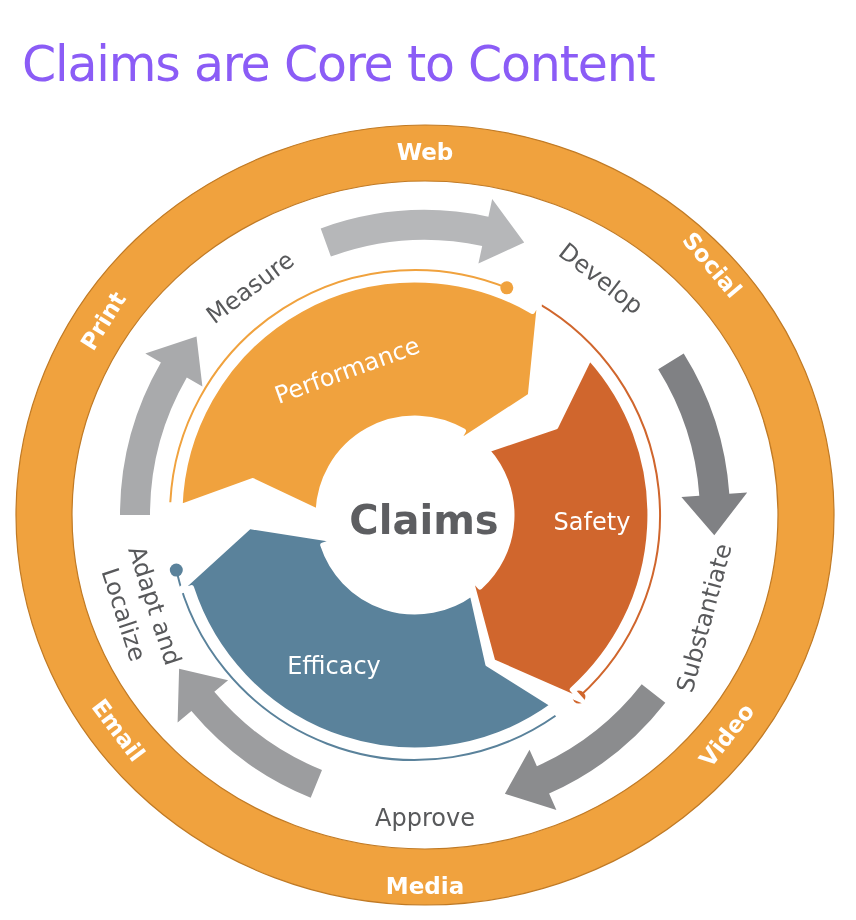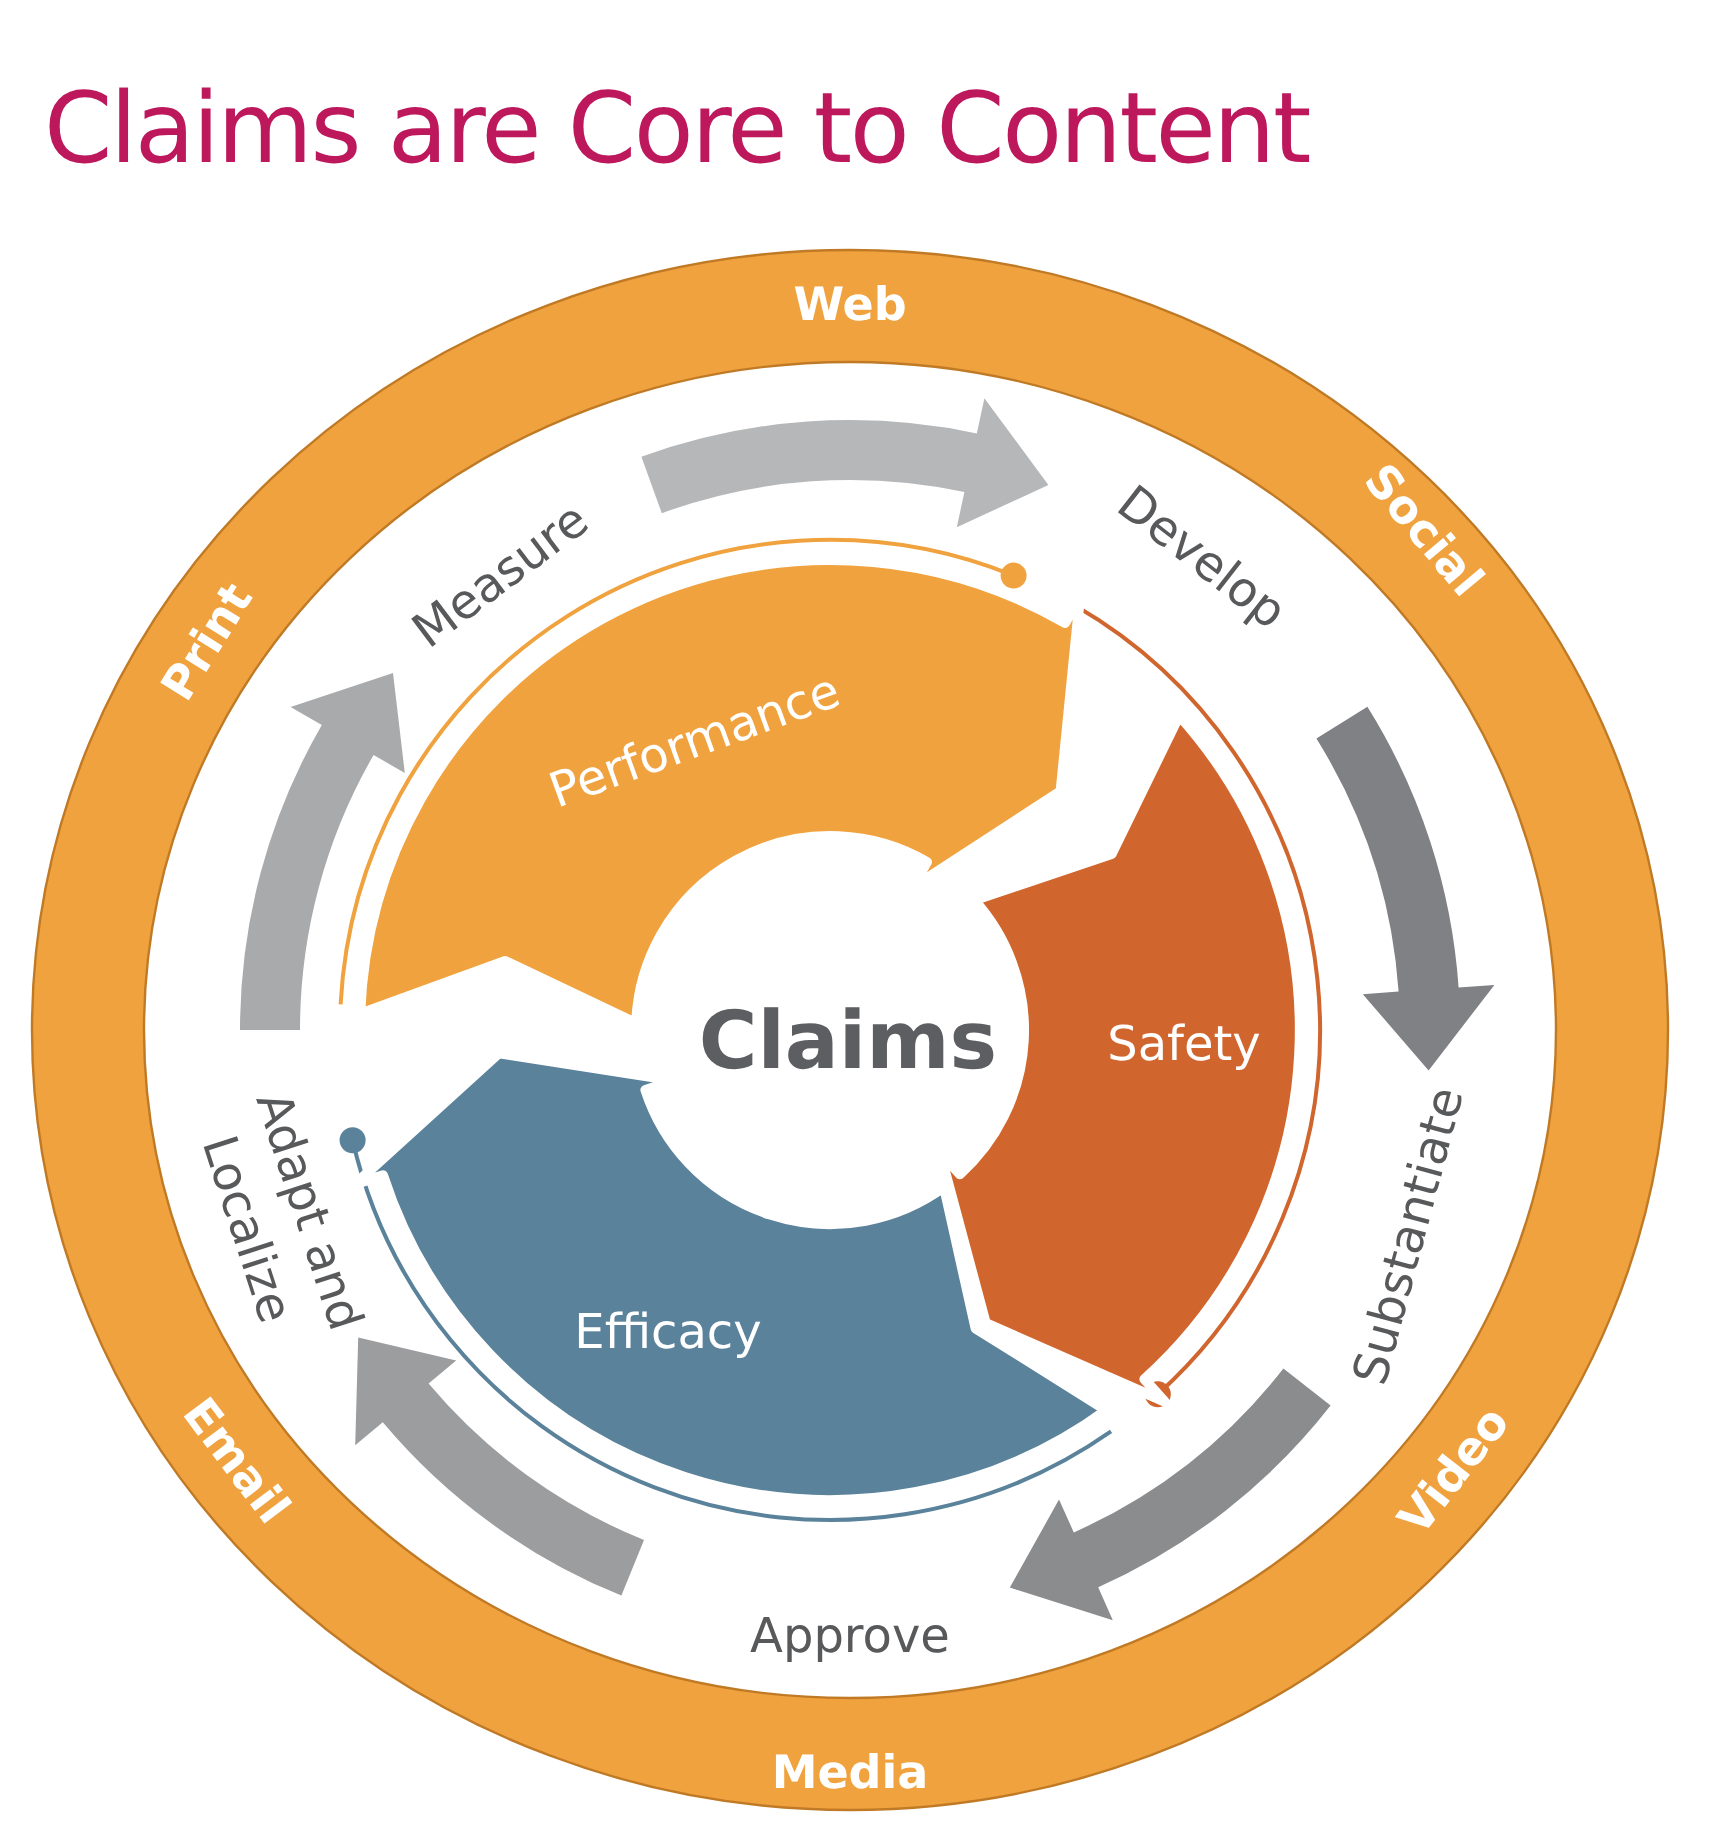--- a/index.html
+++ b/index.html
@@ -11,21 +11,21 @@
   }
   #diagram { position: absolute; left: 0; top: 0; }
   .ring-label { font-family: "DejaVu Sans", sans-serif; font-weight: bold; font-size: 23px; fill: #ffffff; }
   .step-label { font-family: "DejaVu Sans", sans-serif; font-size: 24px; fill: #58595b; }
   .seg-label { font-family: "DejaVu Sans", sans-serif; font-size: 24px; fill: #ffffff; }
   .center-label { font-family: "DejaVu Sans", sans-serif; font-weight: bold; font-size: 40px; fill: #5d5e61; }
 </style>
 </head>
 <body>
 
-<h1 id="title" style="color: #be185d;">Claims are Core to Content</h1>
+<h1 id="title" style="color: #8b5cf6;">Claims are Core to Content</h1>
 
 <svg id="diagram" width="856" height="920" viewBox="0 0 856 920">
   <defs>
     <path id="p-web" d="M 130 300 A 381 362 0 0 1 720 300"></path>
     <path id="p-media" d="M 110 760 A 381 362 0 0 0 740 760"></path>
   </defs>
 
   <ellipse cx="425" cy="515" rx="381" ry="362" fill="none" stroke-width="56" id="outer-ring" stroke="#f0a23e"></ellipse>
   <ellipse cx="425" cy="515" rx="409" ry="390" fill="none" stroke-width="1.2" id="outer-edge" stroke="#c07a25"></ellipse>
   <ellipse cx="425" cy="515" rx="353" ry="334" fill="none" stroke-width="1.2" id="inner-edge" stroke="#c07a25"></ellipse>

